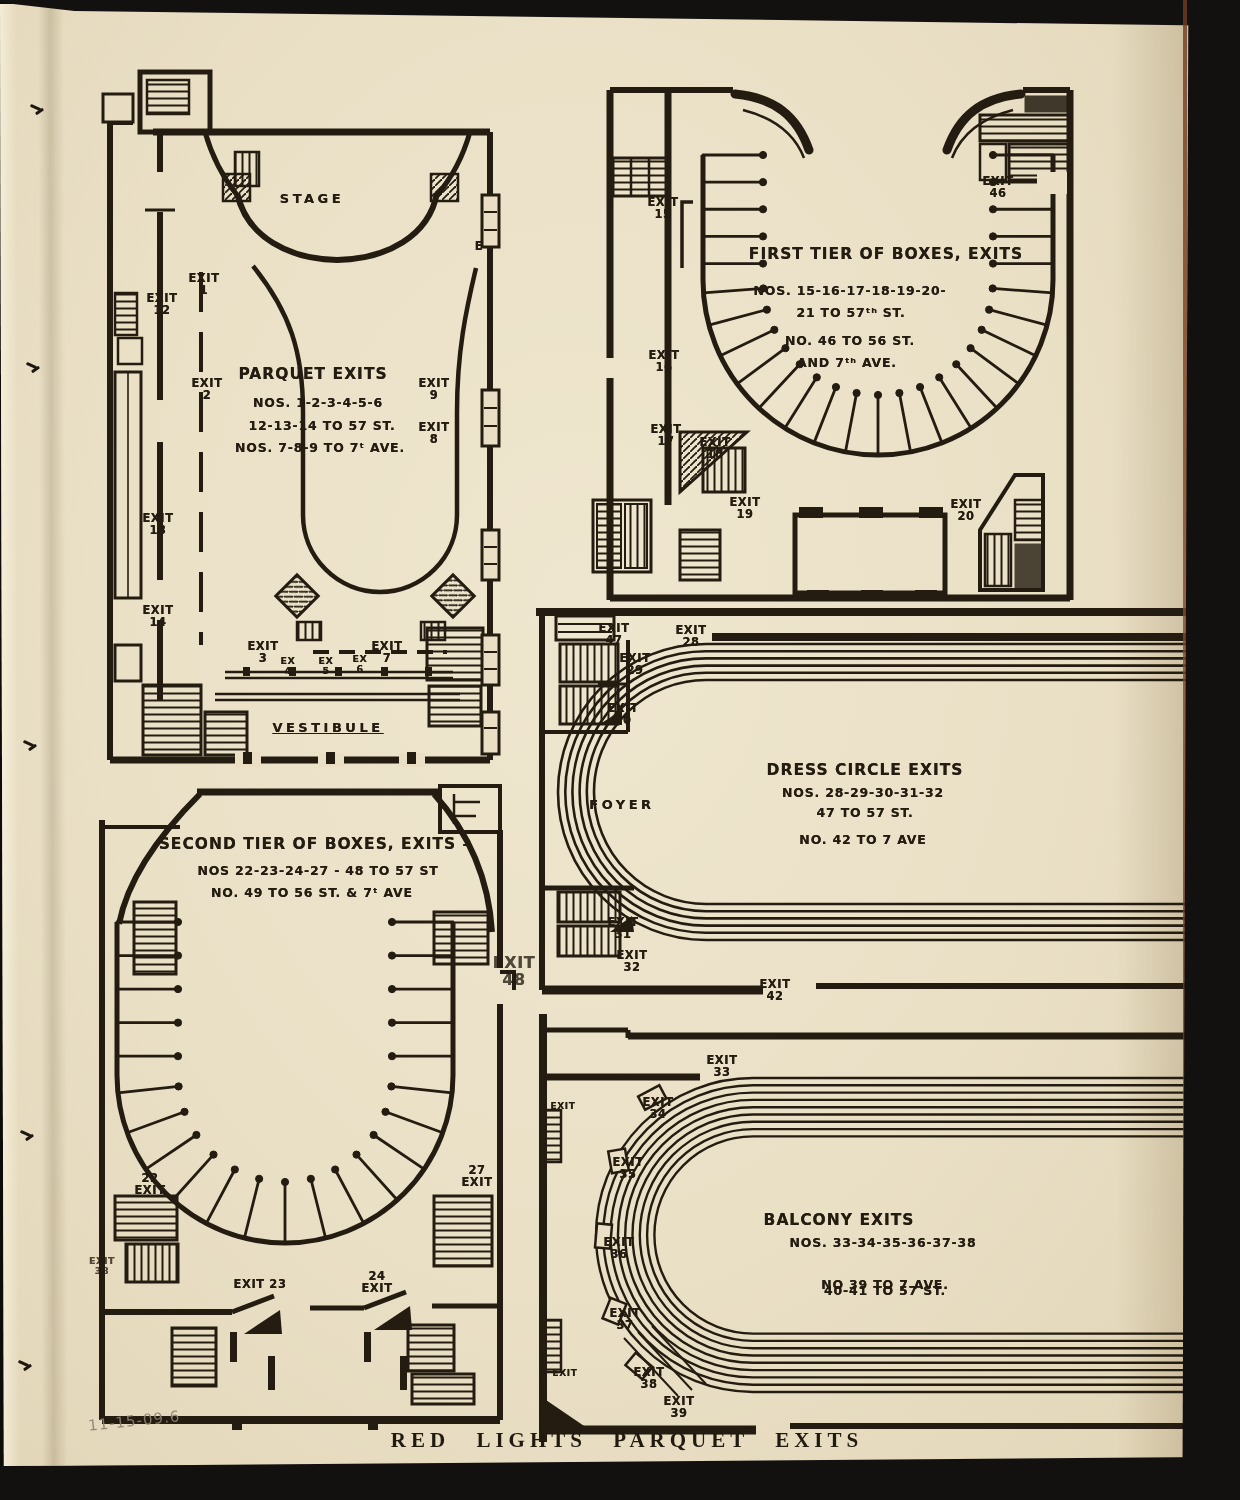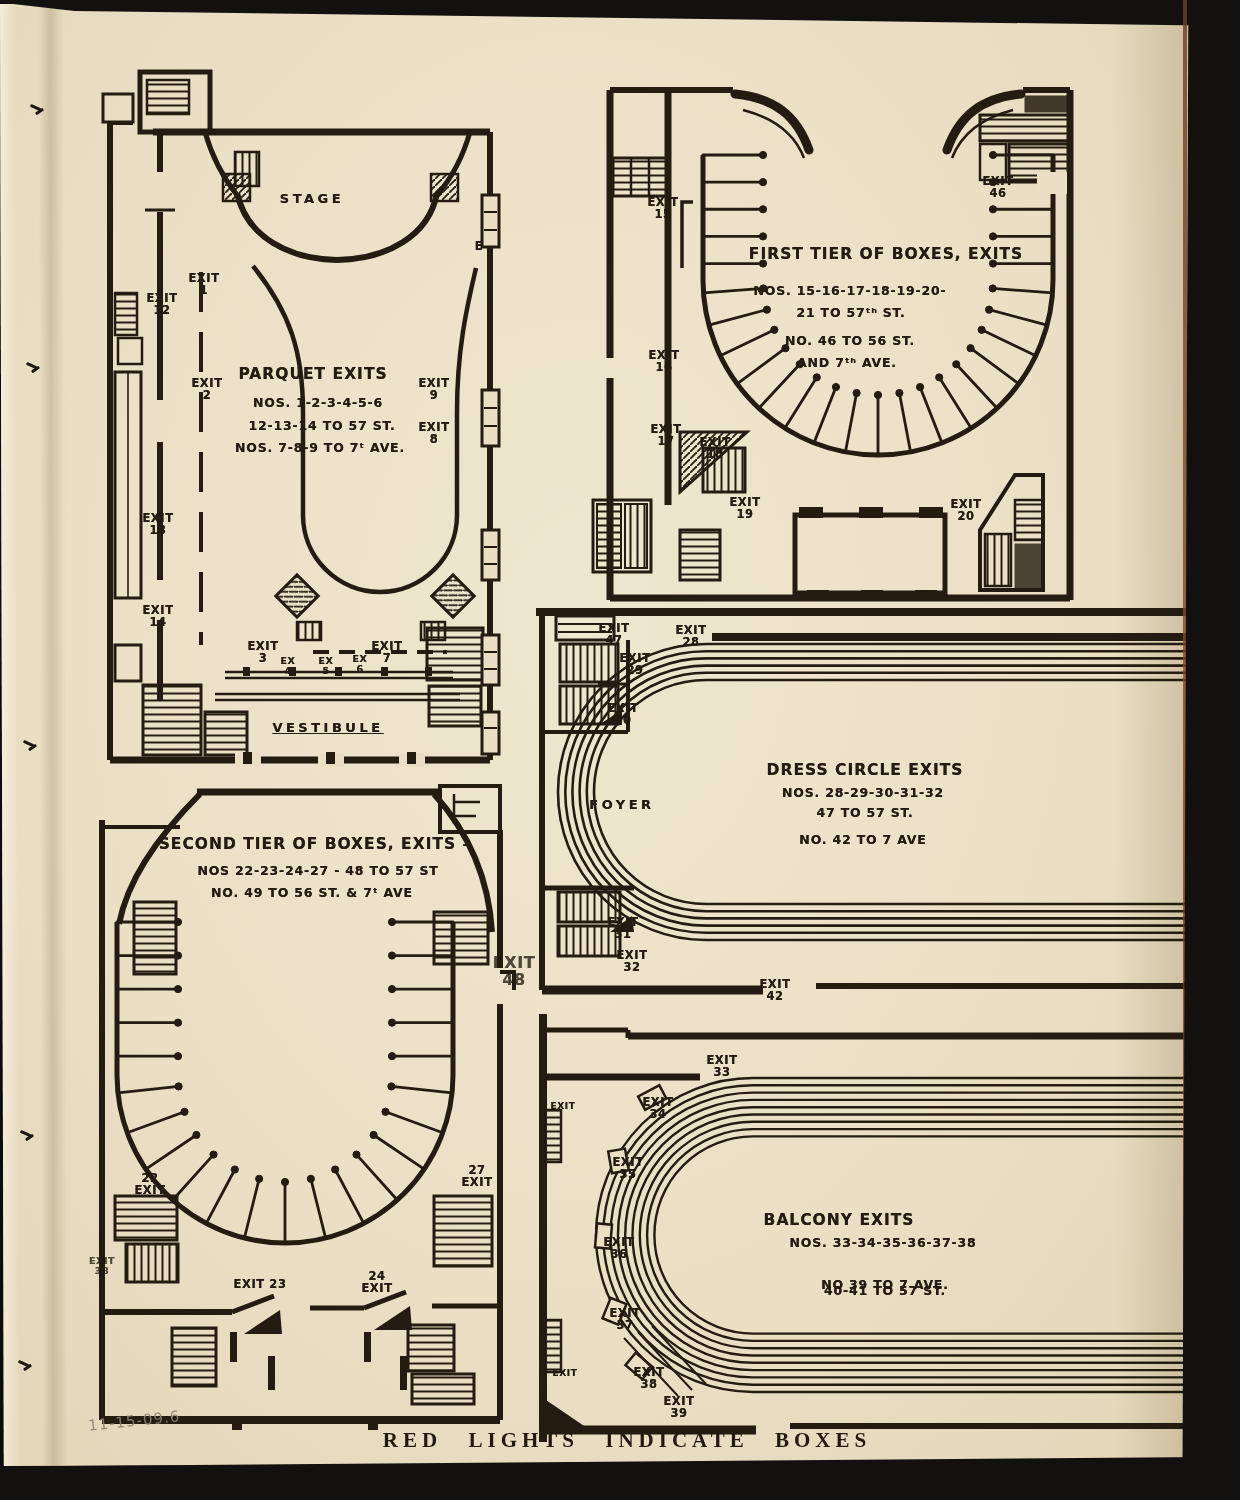--- a/index.html
+++ b/index.html
@@ -699,21 +699,21 @@
       </div>
       <div class="lb ex" style="left: 679px; top: 1395px;">
         <div>EXIT</div>
         <div>39</div>
       </div>
       <div class="lb ones" style="left: 565px; top: 1369px;">
         <div>EXIT</div>
       </div>
     </div>
 
-  <div id="caption">RED  LIGHTS  INDICATE  BOXES</div>
+  <div id="caption">RED  LIGHTS  PARQUET  EXITS</div>
   <div id="pencil-note">11-15-09.6</div>
 
   <div class="staple" style="left:30px;top:104px">
       <i class="s1"></i>
       <i class="s2"></i>
     </div>
   <div class="staple" style="left:26px;top:362px">
       <i class="s1"></i>
       <i class="s2"></i>
     </div>

